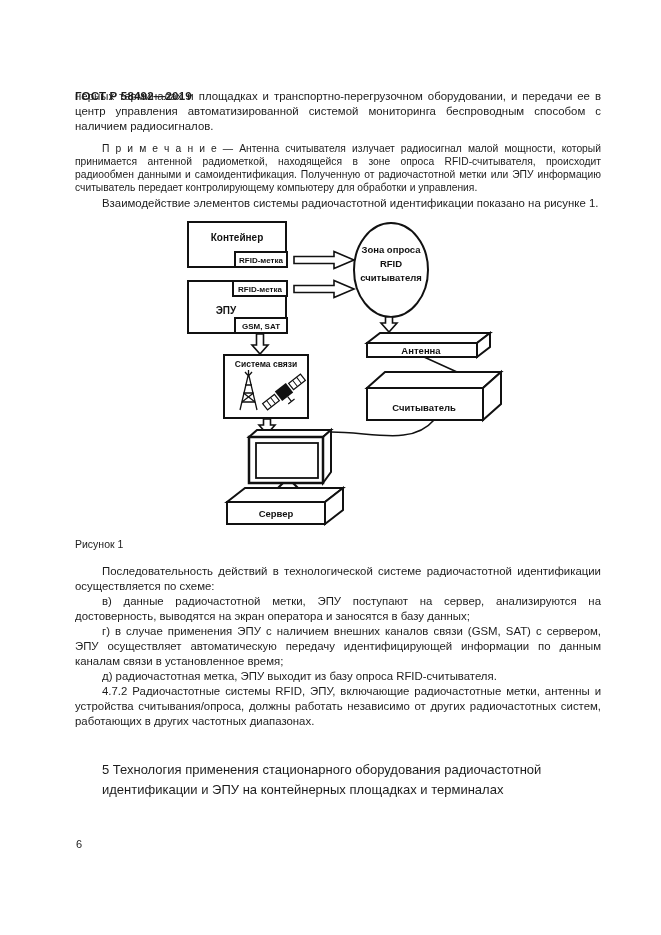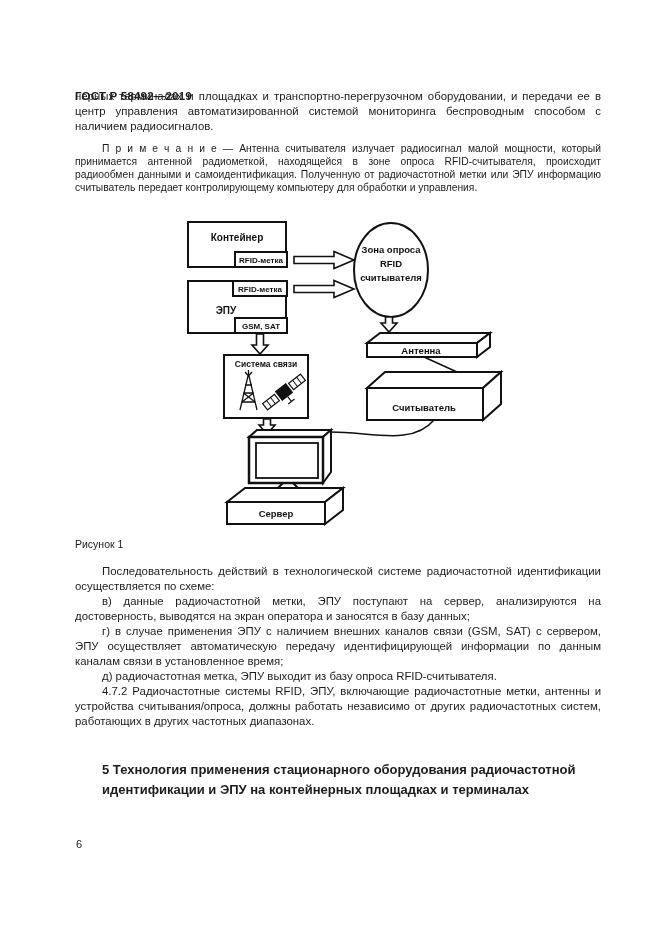--- a/index.html
+++ b/index.html
@@ -9,21 +9,21 @@
     overflow:hidden;
   }
   .doc-header { position:absolute; left:75px; top:50px; font-size:11.5px; font-weight:bold; letter-spacing:0.2px;margin-top:40px; }
   .col { position:absolute; left:75px; width:526px; text-align:justify; }
   .col p { margin:0; }
   .body-text { font-size:11.4px; line-height:15px; }
   .indent { text-indent:27px; }
   .note { font-size:10.3px; line-height:13px; }
   .fig-wrap { position:absolute; left:0; top:220px; width:661px; height:312px; }
   .caption { position:absolute; left:75px; top:538px; width:526px; text-align:left; font-size:10.5px; }
-  .heading5 { position:absolute; left:102px; top:760px; width:500px; font-size:13px; line-height:20px; font-weight:bold; text-align:left; }
+  .heading5 { position:absolute; left:102px; top:760px; width:500px; font-size:13px; line-height:20px; font-weight:normal; text-align:left; }
   .pageno { position:absolute; left:76px; top:838px; font-size:11px; }
   svg text { font-family:"Liberation Sans", sans-serif; font-weight:bold; fill:#111; }
   .shape { fill:#ffffff; stroke:#111; stroke-width:2; }
   .shape-thin { fill:#ffffff; stroke:#111; stroke-width:1.6; }
   .wire { fill:none; stroke:#111; stroke-width:1.5; }
 </style>
 </head>
 <body>
 
 <div class="page">
@@ -31,20 +31,23 @@
   <div class="doc-header">ГОСТ Р 58492—2019</div>
 
   <div class="col body-text" style="top:89px;">
     <p>нерных терминалах и площадках и транспортно-перегрузочном оборудовании, и передачи ее в центр управления автоматизированной системой мониторинга беспроводным способом с наличием радиосигналов.</p>
   </div>
 
   <div class="col note" style="top:142px;">
     <p class="indent">П р и м е ч а н и е  — Антенна считывателя излучает радиосигнал малой мощности, который принимается антенной радиометкой, находящейся в зоне опроса RFID-считывателя, происходит радиообмен данными и самоидентификация. Полученную от радиочастотной метки или ЭПУ информацию считыватель передает контролирующему компьютеру для обработки и управления.</p>
   </div>
 
+  <div class="col body-text" style="top:196px;">
+    <p class="indent">Взаимодействие элементов системы радиочастотной идентификации показано на рисунке 1.</p>
+  </div>
 
   <div class="fig-wrap">
     <svg width="661" height="312" viewBox="0 0 661 312">
 
       <rect class="shape" x="188" y="2" width="98" height="45"></rect>
       <text x="237" y="21" font-size="10" text-anchor="middle">Контейнер</text>
       <rect class="shape" x="235" y="32" width="52" height="15"></rect>
       <text x="261" y="43" font-size="8" text-anchor="middle">RFID-метка</text>
 
       <rect class="shape" x="188" y="61" width="98" height="52"></rect>

